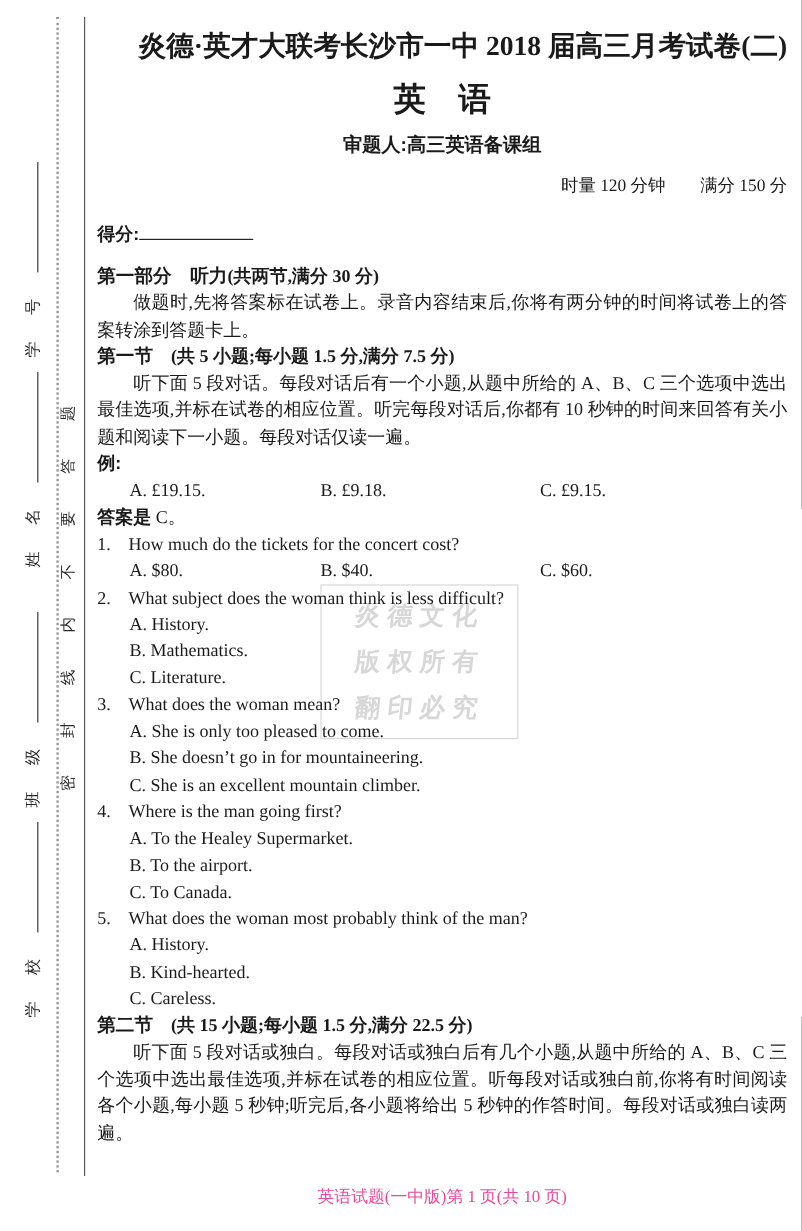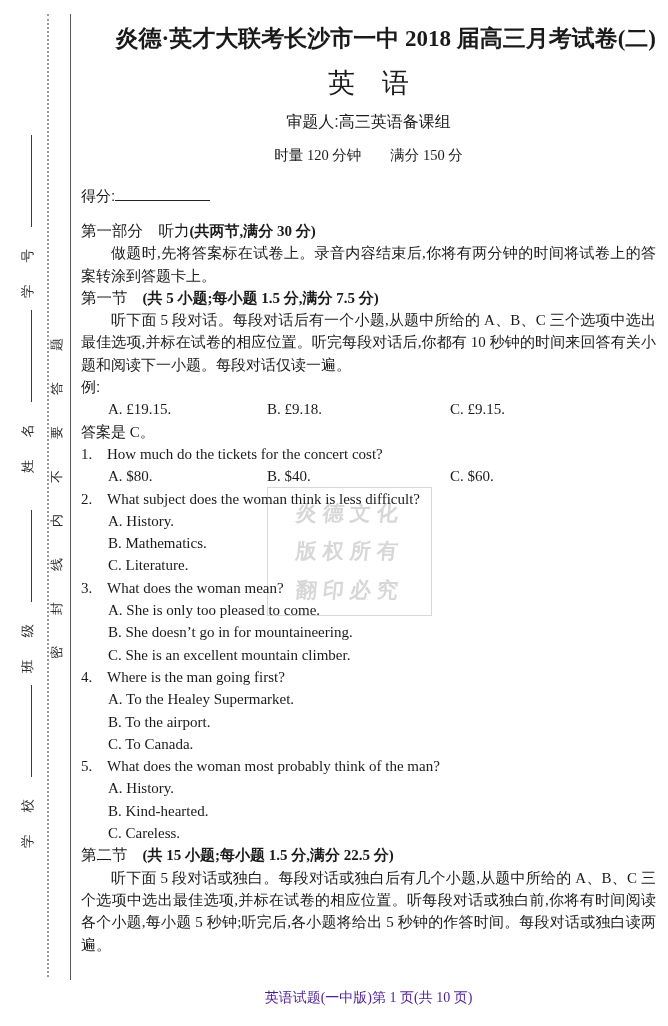--- a/index.html
+++ b/index.html
@@ -3,21 +3,21 @@
 <meta charset="utf-8">
 <style>
   * { margin:0; padding:0; box-sizing:border-box; }
   html,body { background:#888; }
   .page {
     position:relative; width:668px; height:1026px; margin:0 auto;
     background:#ffffff; overflow:hidden;
     font-family:"Liberation Serif","DejaVu Serif",serif;
     color:#1a1a1a;
   }
-  .hei { font-family:"Liberation Sans","DejaVu Sans",sans-serif; font-weight:normal; }
+  .hei { font-family:"Liberation Sans","DejaVu Sans",sans-serif; font-weight:bold; }
 
   
   .vline-solid { position:absolute; left:70px; top:14px; height:966px; width:0;
                  border-left:1.5px solid #5a5a5a; }
   .vline-dotted { position:absolute; left:47px; top:14px; height:963px; width:0;
                   border-left:2px dotted #9a9a9a; }
   .seal-text {
     position:absolute; left:-124px; top:475px; width:360px; height:16px;
     transform:rotate(-90deg); transform-origin:center center;
     font-size:13px; letter-spacing:31px; white-space:nowrap; color:#2a2a2a;
@@ -48,39 +48,39 @@
     transform:skewX(-6deg); font-weight:bold; white-space:nowrap;
   }
 
   
   .content { position:absolute; left:81px; top:0; width:575px; z-index:2; }
   .exam-title { margin-top:24px; text-align:right; font-size:23px; line-height:30px;
                 font-weight:bold; white-space:nowrap; }
   .subject { margin-top:12px; text-align:center; font-size:27px; line-height:34px; }
   .setters { margin-top:14px; text-align:center; font-size:16px; line-height:20px; white-space:nowrap; }
   .reviewers { margin-top:12px; text-align:center; font-size:16px; line-height:20px; }
-  .duration { margin-top:14px; text-align:center; font-size:14.5px; line-height:18px; }
+  .duration { margin-top:14px; text-align:right; font-size:14.5px; line-height:18px; }
   .score-row { margin-top:22px; text-align:left; font-size:15px; line-height:20px; }
   .score-blank { display:inline-block; width:95px; border-bottom:1px solid #222; height:14px; }
 
   .body { margin-top:14px; font-size:15px; line-height:22.3px; }
   .sec-head { font-size:15px; }
   .sec-head .hd { font-size:15.5px; }
   .sec-note { font-weight:bold; }
   .para { text-align:justify; text-indent:2em; }
   .q { display:flex; }
   .qnum { flex:0 0 26px; }
   .qtext { flex:1; }
   .optrow { display:grid; grid-template-columns:159px 183px auto; padding-left:27px; }
   .optstack > div { padding-left:27px; }
   .exline { display:flex; }
   .exlabel { flex:0 0 37px; }
 
   .footer { position:absolute; left:81px; width:575px; top:989px; text-align:center;
-            font-size:14px; color:#4c1d95; z-index:2; }
+            font-size:14px; color:#ec4899; z-index:2; }
 </style>
 </head>
 <body>
 
 <div class="page">
 
   <div class="vline-dotted"></div>
   <div class="vline-solid"></div>
   <div class="seal-text">密封线内不要答题</div>
 

